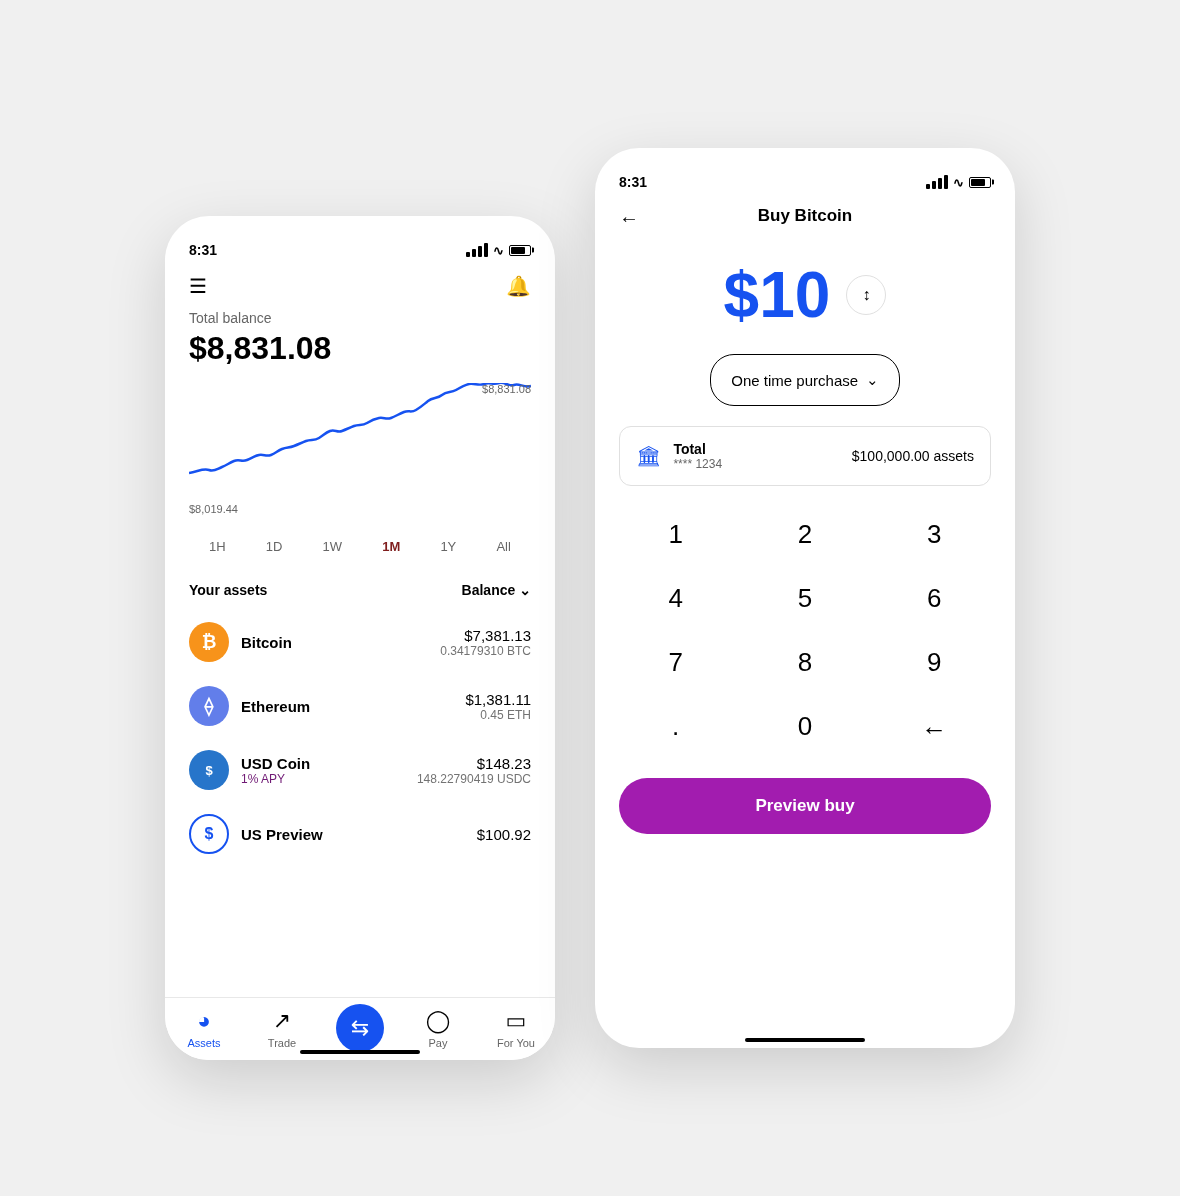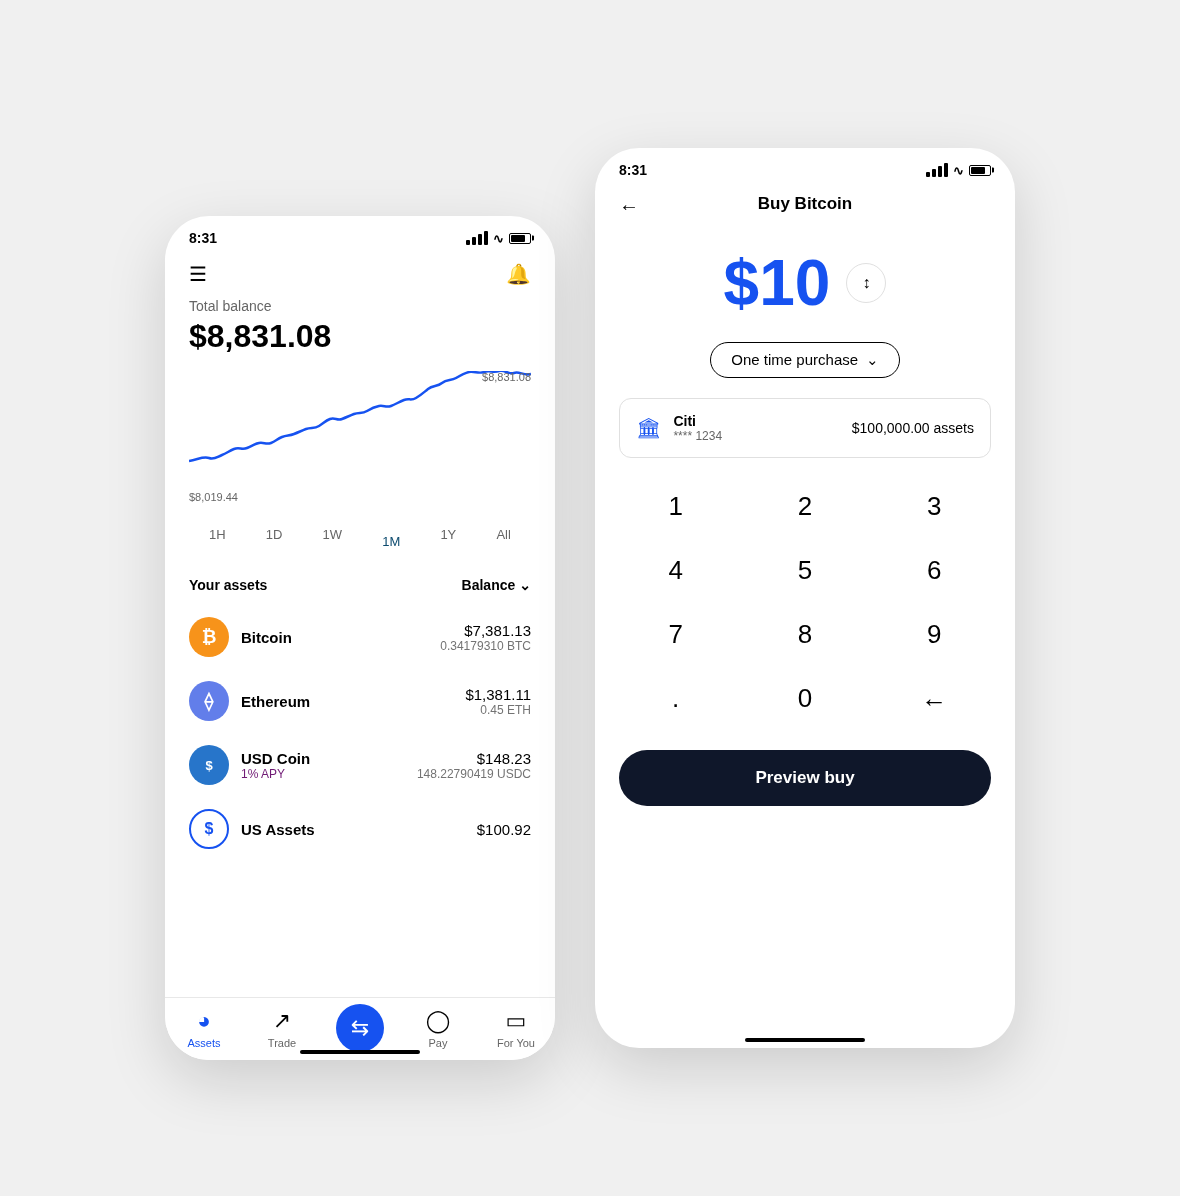--- a/index.html
+++ b/index.html
@@ -40,20 +40,21 @@
     }
 
     
     .status-bar {
       display: flex;
       justify-content: space-between;
       align-items: center;
       padding: 14px 24px 8px;
       font-size: 14px;
       font-weight: 600;
+      margin-top: 12px;
     }
     .status-icons {
       display: flex;
       align-items: center;
       gap: 5px;
       font-size: 12px;
     }
     .signal-bars { display: flex; gap: 2px; align-items: flex-end; }
     .signal-bar {
       width: 4px;
@@ -133,23 +134,22 @@
       padding: 8px 24px 16px;
     }
     .time-filter {
       font-size: 13px;
       color: #666;
       cursor: pointer;
       padding: 4px 6px;
       border-radius: 4px;
     }
     .time-filter.active {
-      color: #0c4a6e;
-      font-weight: 400;
-      margin-top: 7px;
+      color: #7f1d1d;
+      font-weight: 700;
     }
 
     
     .assets-header {
       display: flex;
       justify-content: space-between;
       align-items: center;
       padding: 8px 24px 12px;
     }
     .assets-title { font-size: 14px; font-weight: 700; }
@@ -287,26 +287,26 @@
     }
 
     .purchase-type {
       display: flex;
       justify-content: center;
       padding: 12px 24px;
     }
     .purchase-dropdown {
       border: 1.5px solid #000;
       border-radius: 24px;
-      padding: 8px 20px;
+      padding: 16px 20px;
       font-size: 15px;
       font-weight: 500;
       cursor: pointer;
       display: flex;
-      align-items: flex-start;
+      align-items: flex-end;
       gap: 8px;
     }
 
     .payment-card {
       margin: 8px 24px 8px;
       border: 1.5px solid #e0e0e0;
       border-radius: 12px;
       padding: 14px 16px;
       display: flex;
       align-items: center;
@@ -340,21 +340,21 @@
       border-radius: 8px;
       user-select: none;
     }
 
     
     .preview-btn-wrap {
       padding: 12px 24px 20px;
     }
     .preview-btn {
       width: 100%;
-      background: #0f172a;
+      background: #a21caf;
       color: #fff;
       border: none;
       border-radius: 28px;
       padding: 18px;
       font-size: 17px;
       font-weight: 600;
       cursor: pointer;
       text-align: center;
     }
   </style>
@@ -452,21 +452,21 @@
       </div>
       <div class="asset-values">
         <div class="asset-value">$148.23</div>
         <div class="asset-amount">148.22790419 USDC</div>
       </div>
     </div>
 
     <div class="asset-row">
       <div class="asset-icon asset-icon-usd" style="font-size:16px;">$</div>
       <div class="asset-info">
-        <div class="asset-name">US Assets</div>
+        <div class="asset-name">US Preview</div>
       </div>
       <div class="asset-values">
         <div class="asset-value">$100.92</div>
       </div>
     </div>
 
     <div class="bottom-nav">
       <div class="nav-item">
         <span class="nav-icon" style="color:#1652f0;">◕</span>
         <span class="nav-label active">Assets</span>
@@ -521,21 +521,21 @@
     <div class="purchase-type">
       <div class="purchase-dropdown">
         <span>One time purchase</span>
         <span>⌄</span>
       </div>
     </div>
 
     <div class="payment-card">
       <div class="bank-icon-wrap">🏛</div>
       <div class="payment-info">
-        <div class="payment-name">Citi</div>
+        <div class="payment-name">Total</div>
         <div class="payment-acct">**** 1234</div>
       </div>
       <div class="payment-limit">$100,000.00 assets</div>
     </div>
 
     <div class="numpad">
       <div class="num-key">1</div>
       <div class="num-key">2</div>
       <div class="num-key">3</div>
       <div class="num-key">4</div>

